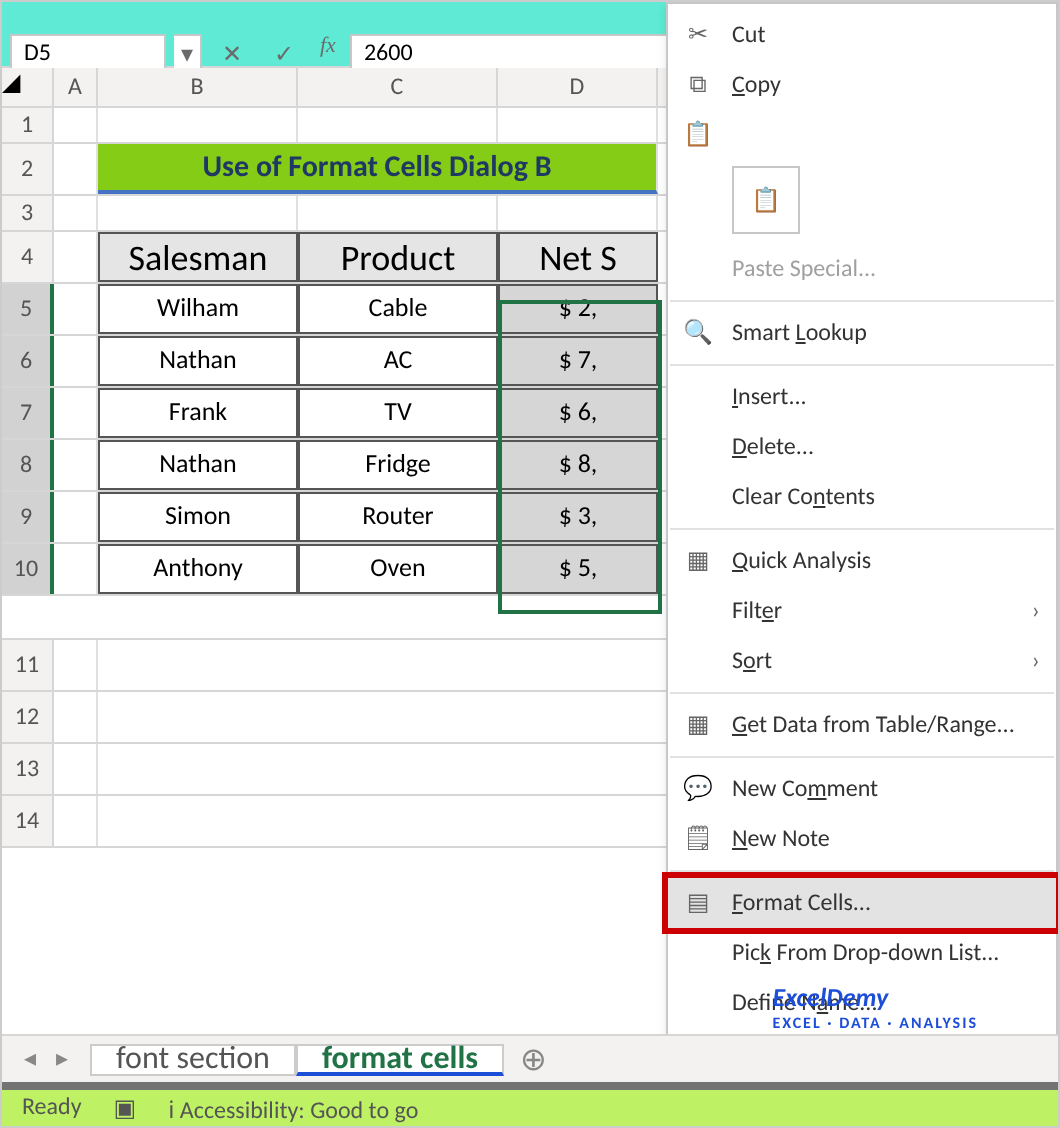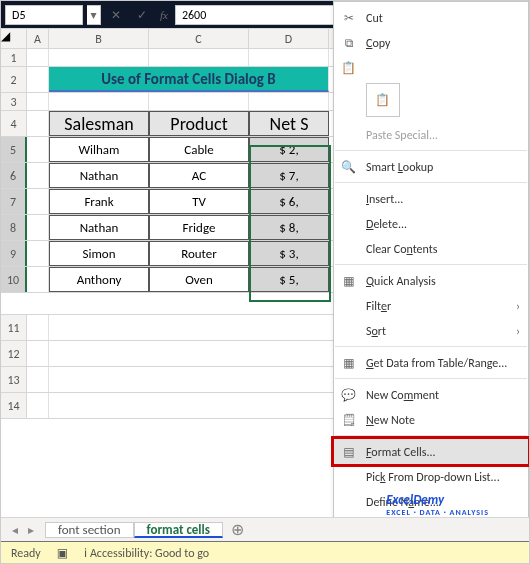--- a/index.html
+++ b/index.html
@@ -1,59 +1,59 @@
 <!DOCTYPE html>
 <html><head>
 <meta charset="utf-8">
 <style>
 *{box-sizing:border-box;margin:0;padding:0;font-family:"Segoe UI",Calibri,Arial,sans-serif;font-size:12px}
 body{background:#fff;width:530px;height:564px;overflow:hidden;position:relative;border:1px solid #ccc}
-.namebar{display:flex;align-items:center;height:28px;background:#0f172a;border-bottom:1px solid #d6d6d6;padding:0 4px;gap:4px}
+.namebar{display:flex;height:28px;background:#5eead4;border-bottom:1px solid #d6d6d6;padding:16px 4px;gap:4px}
 .namebox{background:#fff;border:1px solid #c7c7c7;width:78px;height:20px;display:flex;align-items:center;padding:0 6px}
 .dd{width:14px;height:20px;border:1px solid #c7c7c7;border-left:none;background:#fff;display:flex;align-items:center;justify-content:center;color:#6b6b6b}
 .fxbtn{width:22px;height:20px;display:flex;align-items:center;justify-content:center;color:#6b6b6b}
 .fxlabel{font-style:italic;font-family:"Times New Roman",serif;font-size:11px;color:#6b6b6b;padding:0 3px}
 .fbar{background:#fff;border:1px solid #c7c7c7;flex:1;height:20px;display:flex;align-items:center;padding:0 6px;margin-right:6px}
 .sheet{position:relative}
 .colhead{display:flex;height:20px;background:#f3f2f1;border-bottom:1px solid #d6d6d6}
 .rowhead{width:26px;background:#f3f2f1;border-right:1px solid #d6d6d6}
 .ch{border-right:1px solid #d6d6d6;display:flex;align-items:center;justify-content:center;color:#555}
 .ch.A{width:22px}.ch.B{width:100px}.ch.C{width:100px}.ch.D{width:80px}
 .rows{}
 .rw{display:flex;height:26px;border-bottom:1px solid #d6d6d6}
 .rh{width:26px;background:#f3f2f1;border-right:1px solid #d6d6d6;display:flex;align-items:center;justify-content:center;color:#555}
 .rh.sel{background:#d2d2d2;border-right:2px solid #217346}
 .cell{border-right:1px solid #e0e0e0;display:flex;align-items:center;justify-content:center;font-size:13px}
 .cA{width:22px}.cB{width:100px}.cC{width:100px}.cD{width:80px}
 .title{font-family:Calibri;font-size:15px;font-weight:bold;color:#203864}
-.titlerow{background:#14b8a6;border-bottom:2px solid #4472c4}
+.titlerow{background:#84cc16;border-bottom:2px solid #4472c4}
 .th{background:#e5e5e5;border:1px solid #555!important;font-weight:normal;font-size:18px}
 .td{border:1px solid #555!important;font-size:13px}
 .selcol{background:#d6d6d6}
 .selcell{position:absolute;border:2px solid #217346;pointer-events:none}
 .gap{height:22px;border-bottom:1px solid #d6d6d6}
 .menu{position:absolute;top:0;left:332px;width:196px;background:#fff;border:1px solid #c7c7c7;box-shadow:2px 2px 6px rgba(0,0,0,.2);padding:3px 0}
 .mi{display:flex;align-items:center;height:25px;padding:0 8px 0 6px;gap:8px;color:#333}
 .mi .ic{width:18px;height:18px;display:flex;align-items:center;justify-content:center;color:#666}
 .mi .lbl{flex:1}
 .mi .arr{color:#666}
 .mi.dis{color:#a0a0a0}
 .mi.dis .ic{color:#bbb}
 .mi.hl{background:#e3e3e3}
 .mi.boxed{position:relative}
 .redbox{position:absolute;border:3px solid #c00;left:-3px;right:-3px;top:-3px;bottom:-3px;pointer-events:none}
 .msep{height:1px;background:#e1e1e1;margin:3px 1px}
 .po-big{height:42px;align-items:flex-start;padding-top:3px}
 .po-big .pbic{width:34px;height:34px;border:1px solid #c7c7c7;margin-left:26px;display:flex;align-items:center;justify-content:center;color:#888}
 .tabs{position:absolute;bottom:22px;left:0;right:0;height:24px;background:#f3f2f1;border-top:1px solid #d6d6d6;display:flex;align-items:center;padding-left:6px;gap:0}
 .tabnav{width:16px;color:#888;text-align:center}
-.tab{padding:0 12px;height:16px;display:flex;align-items:center;border:1px solid #ccc;background:#fff;color:#555;font-size:13px}
+.tab{padding:0 12px;height:16px;display:flex;align-items:center;border:1px solid #ccc;background:#fff;color:#555;font-size:16px}
 .tab.active{background:#fff;border-bottom:2px solid #1d4ed8;color:#217346;font-weight:600}
 .tabadd{padding:0 8px;color:#888;font-size:16px}
-.status{position:absolute;bottom:0;left:0;right:0;height:22px;background:#fef9c3;border-top:1px solid #737373;display:flex;align-items:center;padding:0 10px;gap:16px;color:#555;font-size:11px}
+.status{position:absolute;bottom:0;left:0;right:0;height:22px;background:#bef264;border-top:4px solid #737373;display:flex;align-items:center;padding:0 10px;gap:16px;color:#555;font-size:11px}
 .wm{position:absolute;right:40px;bottom:46px;color:#1d4ed8;font-weight:bold;font-size:13px;font-style:italic;pointer-events:none;text-align:left}
 .wm small{display:block;font-size:8px;letter-spacing:1px;font-style:normal}
 u.k{text-decoration:underline}
 .rw.short{height:18px}
 </style>
 </head>
 <body>
 
 <div class="namebar">
   <div class="namebox">

